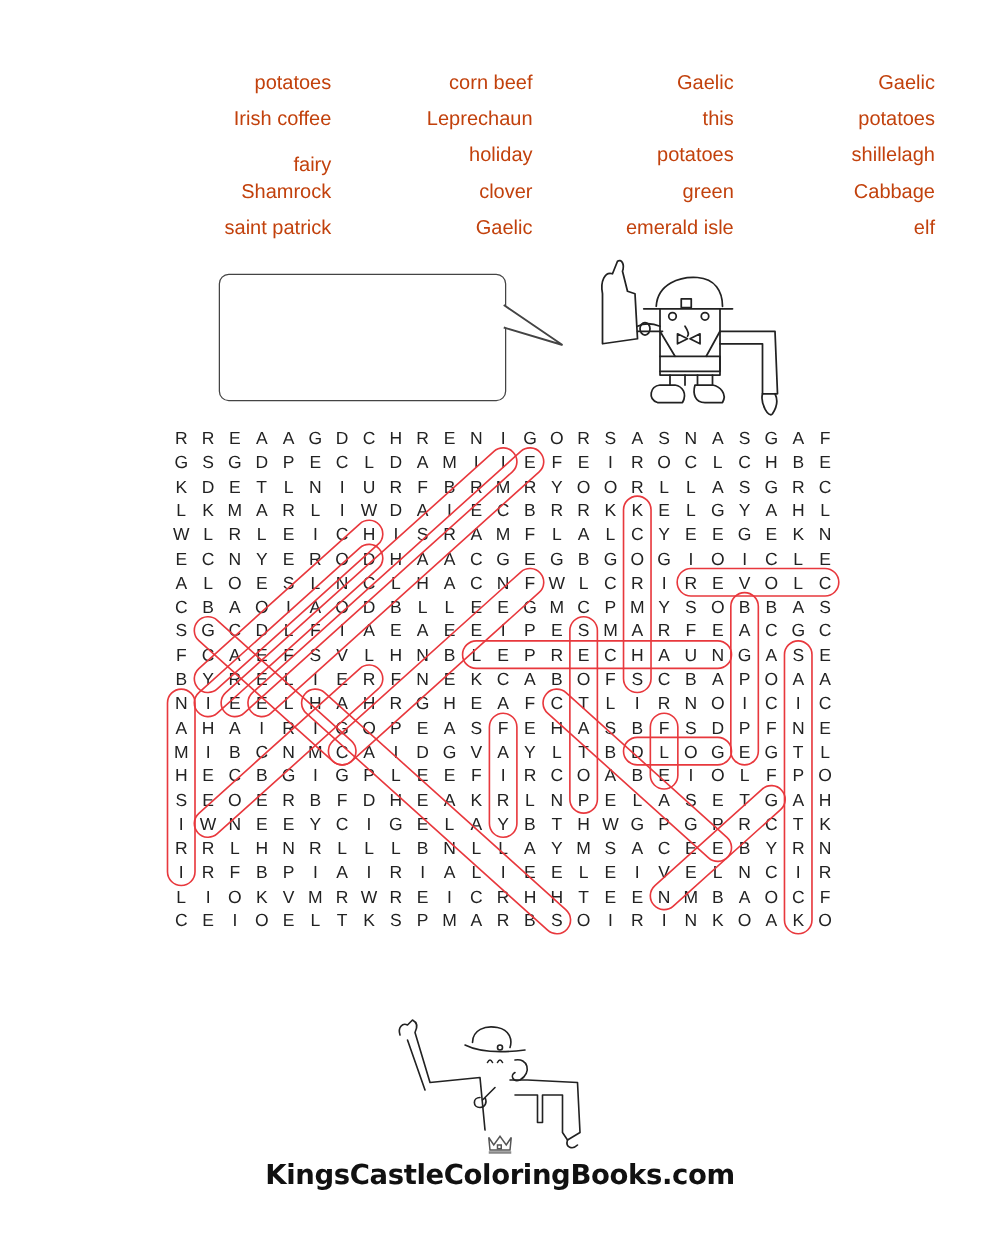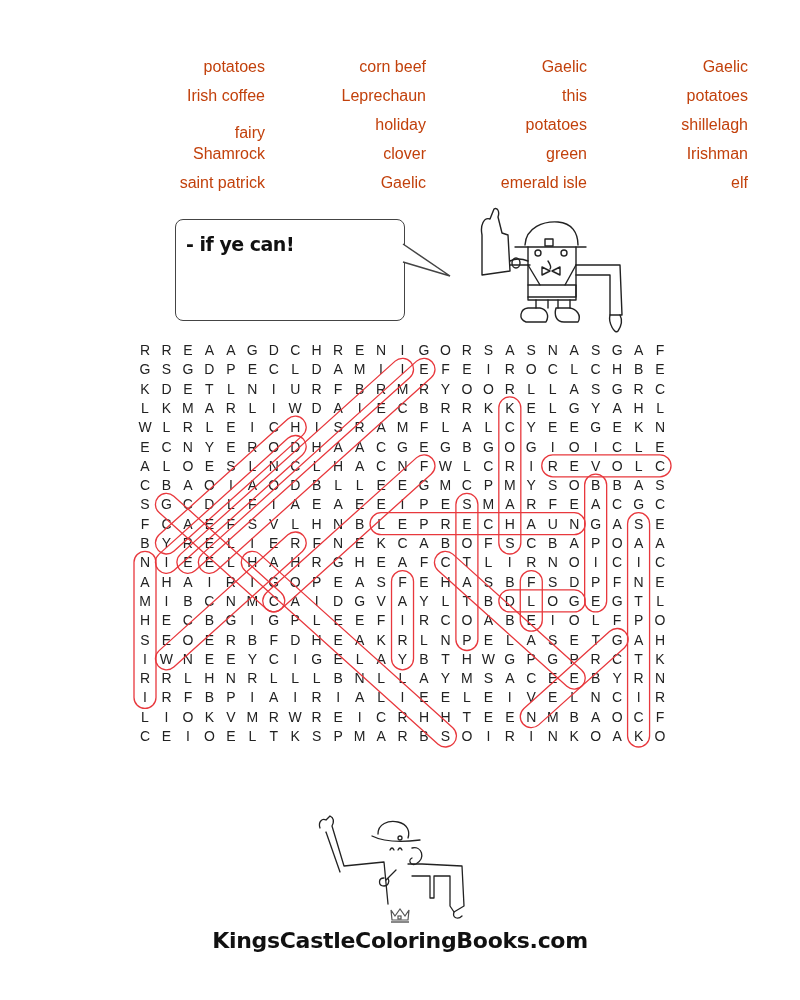--- a/index.html
+++ b/index.html
@@ -27,30 +27,29 @@
     <div class="wl-cell" style="left: 226px; top: 29px;">Leprechaun</div>
     <div class="wl-cell" style="left: 387px; top: 29px;">this</div>
     <div class="wl-cell" style="left: 548px; top: 29px;">potatoes</div>
     <div class="wl-cell" style="left: 65px; top: 66px;">fairy</div>
     <div class="wl-cell" style="left: 226px; top: 58px;">holiday</div>
     <div class="wl-cell" style="left: 387px; top: 58px;">potatoes</div>
     <div class="wl-cell" style="left: 548px; top: 58px;">shillelagh</div>
     <div class="wl-cell" style="left: 65px; top: 87px;">Shamrock</div>
     <div class="wl-cell" style="left: 226px; top: 87px;">clover</div>
     <div class="wl-cell" style="left: 387px; top: 87px;">green</div>
-    <div class="wl-cell" style="left: 548px; top: 87px;">Irishman</div>
+    <div class="wl-cell" style="left: 548px; top: 87px;">Cabbage</div>
     <div class="wl-cell" style="left: 65px; top: 116px;">saint patrick</div>
     <div class="wl-cell" style="left: 226px; top: 116px;">Gaelic</div>
     <div class="wl-cell" style="left: 387px; top: 116px;">emerald isle</div>
     <div class="wl-cell" style="left: 548px; top: 116px;">elf</div>
   </div>
 
 <div class="bubble">
   <div class="bubble-text">
-    <div>- if ye can!</div>
   </div>
 </div>
 <svg class="bubble-tail" width="60" height="50" viewBox="0 0 60 50">
   <path d="M1 4 L48 36 L1 22" fill="#fff" stroke="#444" stroke-width="1.5"></path>
 </svg>
 
 <svg class="mascot" style="left:470px;top:205px" width="170" height="135" viewBox="0 0 170 135" fill="none" stroke="#222" stroke-width="1.4" stroke-linecap="round" stroke-linejoin="round">
   <path d="M12 30 C10 20 14 12 20 14 L24 4 C27 2 30 6 28 12 L32 28 L38 30 L40 66 L12 70 Z"></path>
   <path d="M40 60 L60 60"></path>
   <path d="M55 40 C56 22 74 16 88 17 C102 18 108 28 108 40"></path>

